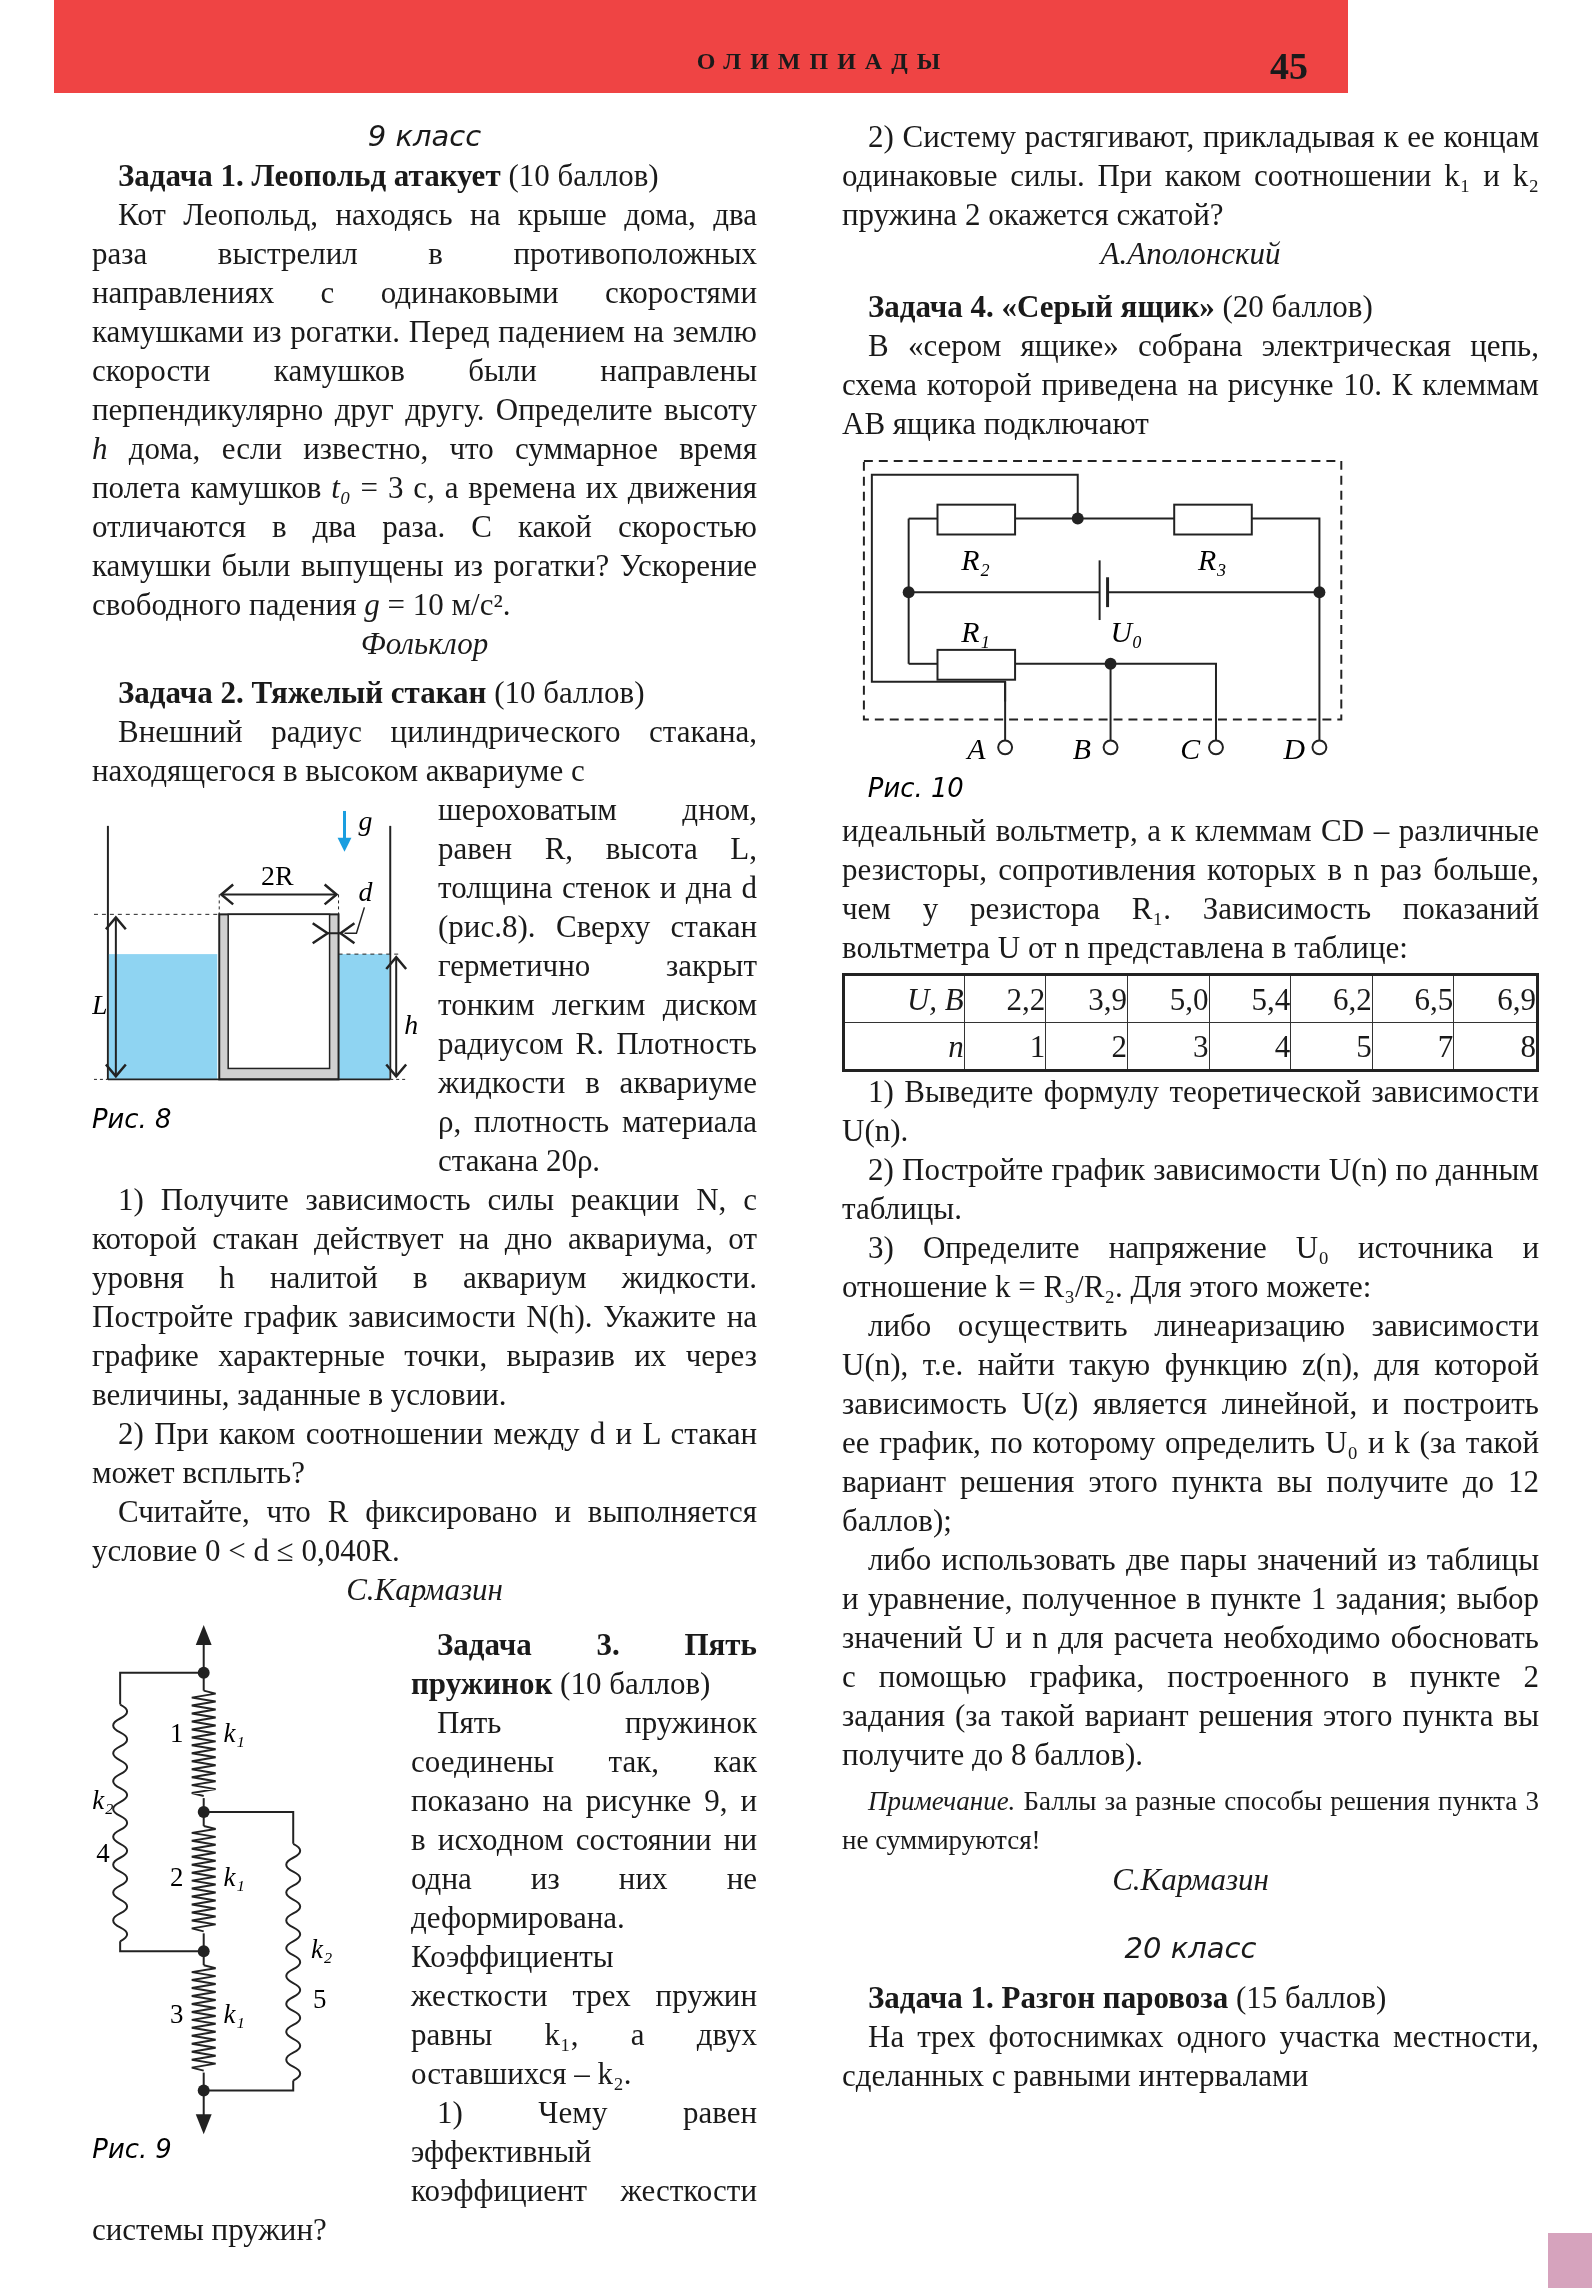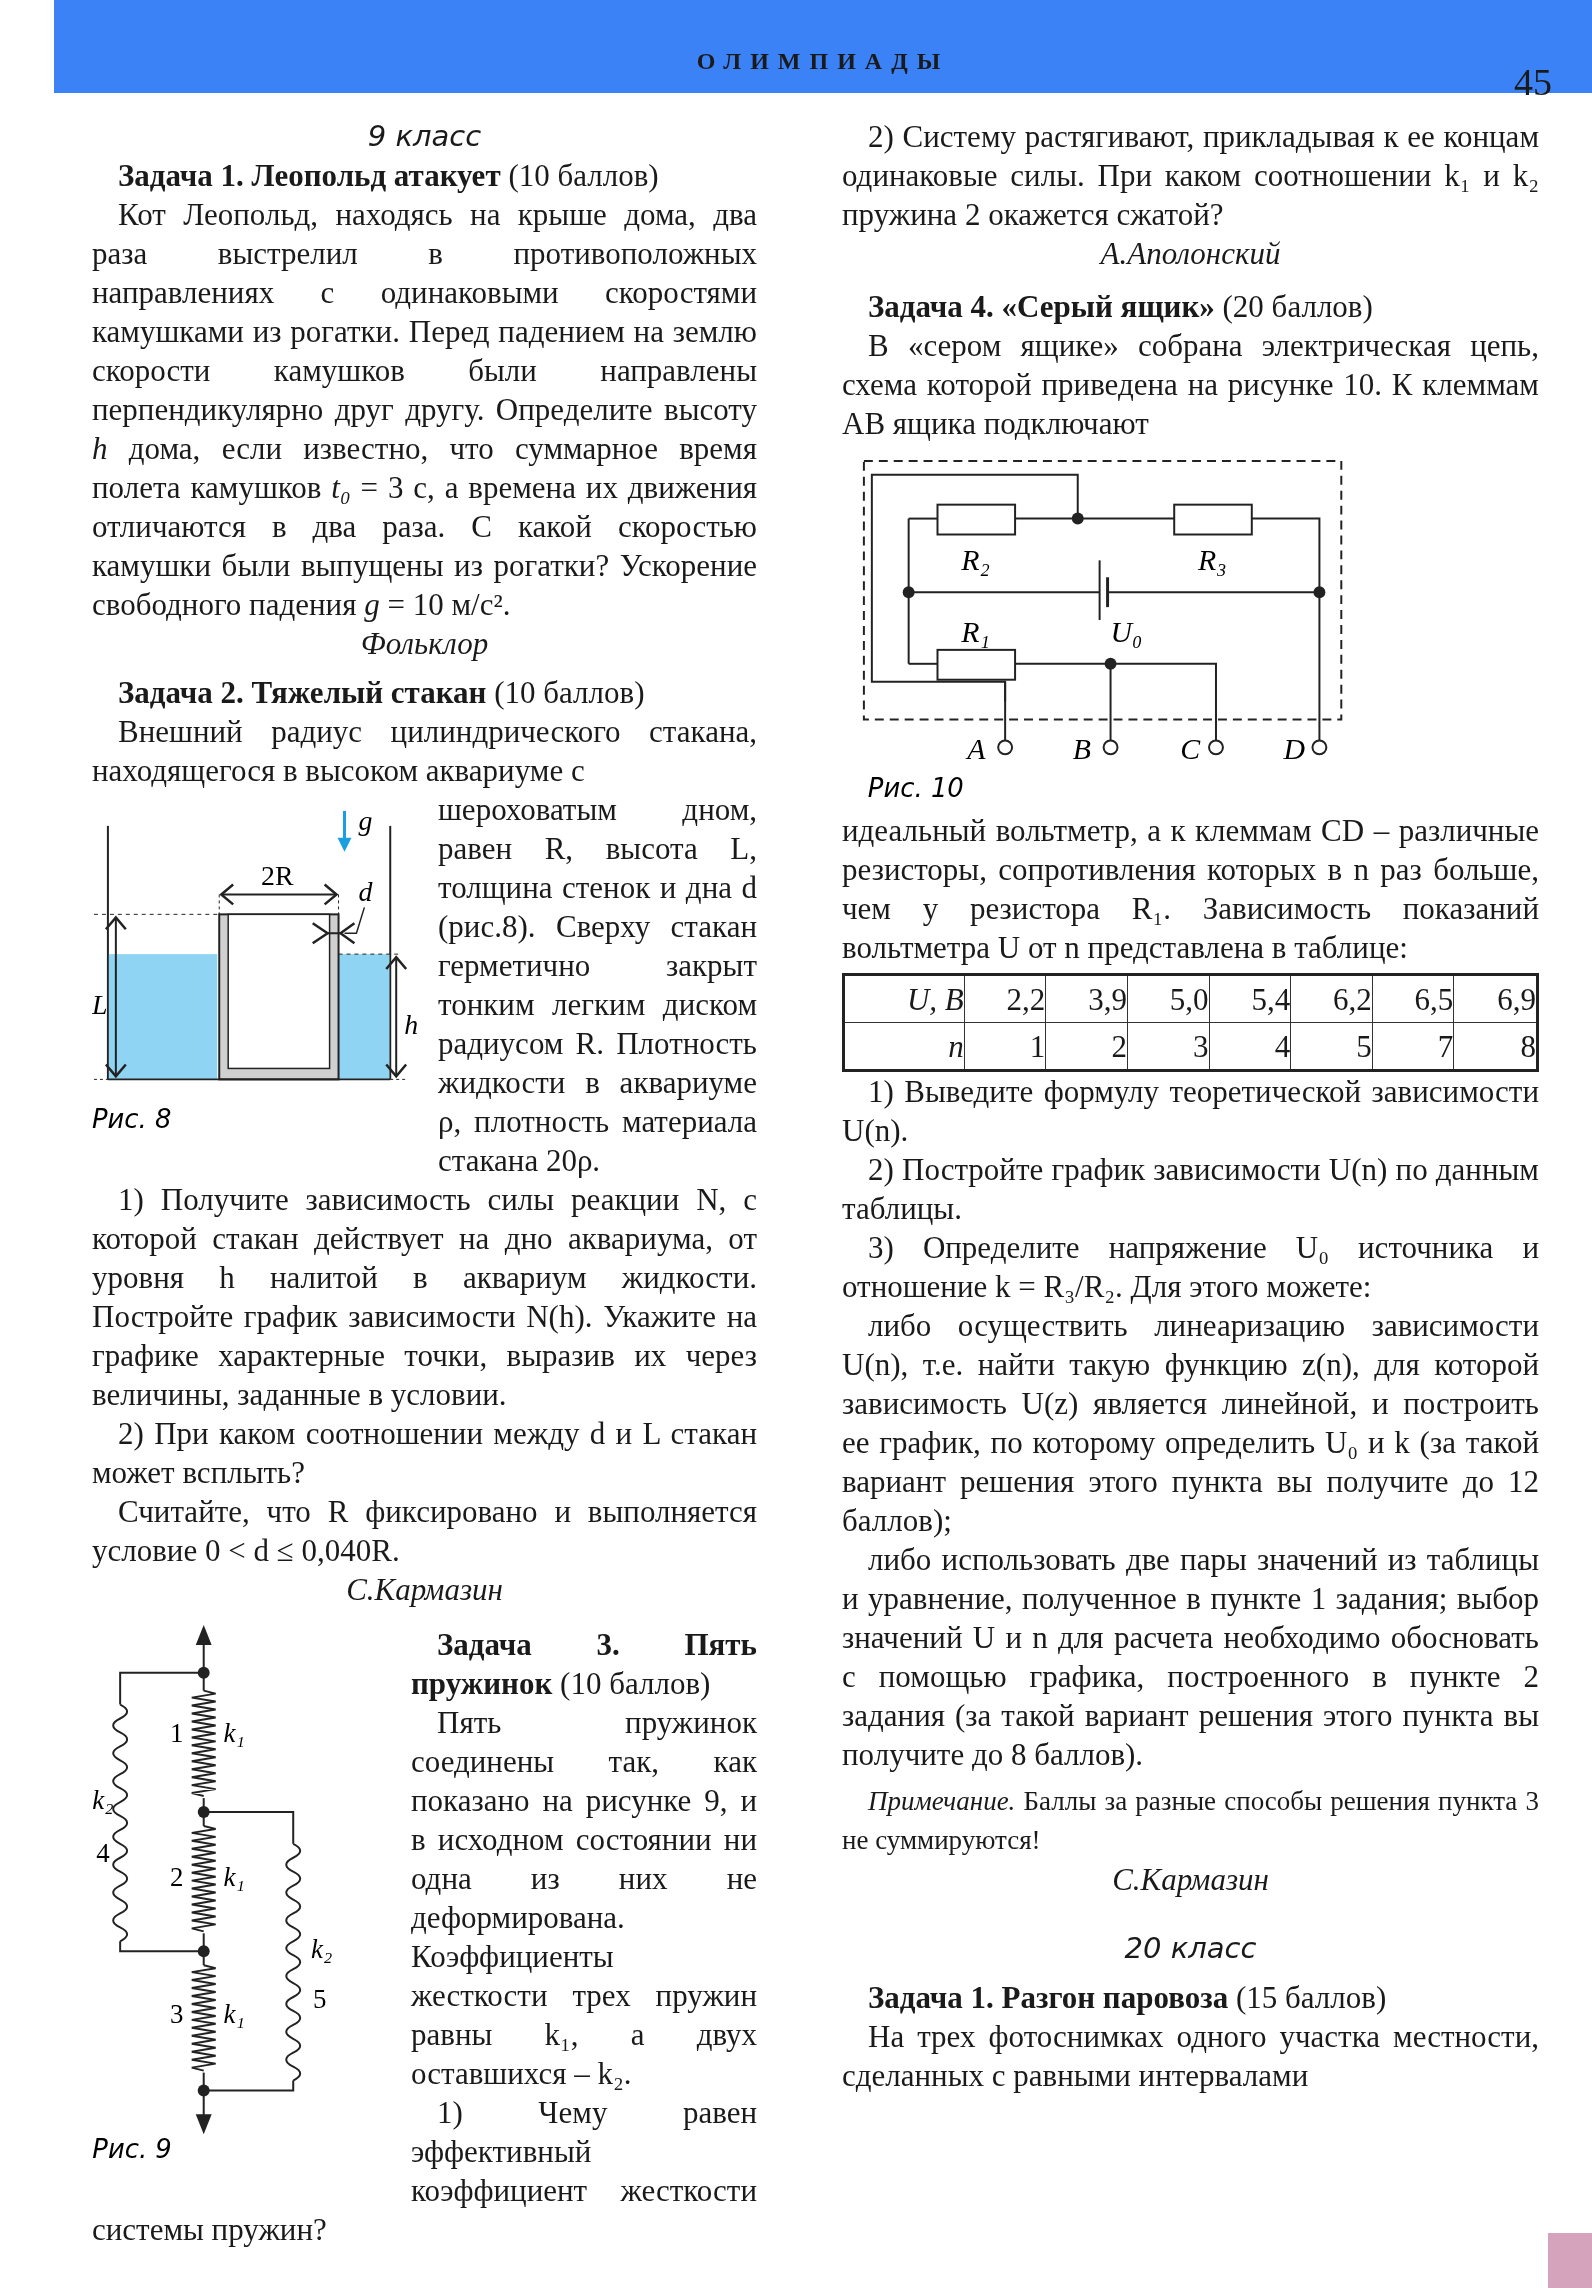--- a/index.html
+++ b/index.html
@@ -1,21 +1,21 @@
 <!DOCTYPE html>
 <html><head>
 <meta charset="utf-8">
 <style>
   html, body { margin:0; padding:0; }
   body { width:1592px; height:2289px; background:#fff; position:relative; overflow:hidden;
          font-family:"Liberation Serif", serif; color:#1a1a1a; }
-  .hdr { position:absolute; left:54px; top:0; width:1538px; height:93px; background:#3b82f6; }
+  .hdr { position:absolute; left:54px; top:0; width:1294px; height:93px; background:#ef4444; }
   .hdr-title { position:absolute; left:0; width:1538px; top:48px; text-align:center;
                font-size:24px; letter-spacing:9px; font-weight:bold; }
-  .hdr-page { position:absolute; right:40px; top:60px; font-size:38px; }
+  .hdr-page { position:absolute; right:40px; top:44px; font-size:38px;font-weight:bold; }
   .corner { position:absolute; left:1548px; top:2233px; width:44px; height:56px; background:#d6a3bd; }
 
   .col { position:absolute; font-size:31px; line-height:39px; text-align:justify; }
   .col p { margin:0; }
   .ind { text-indent:26px; }
   .cls { font-family:"DejaVu Sans", sans-serif; font-style:italic; font-size:29px; text-align:center; margin:0; font-weight:300; }
   .ttl { text-indent:26px; margin:0; }
   .ttl b { font-weight:bold; }
   .auth { text-align:center; font-style:italic; margin:0; }
   i.v { font-style:italic; }

